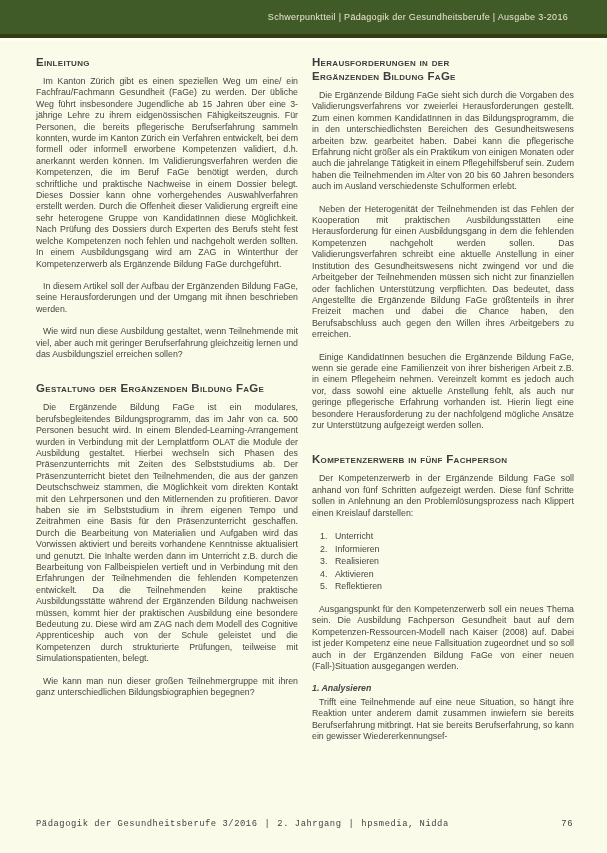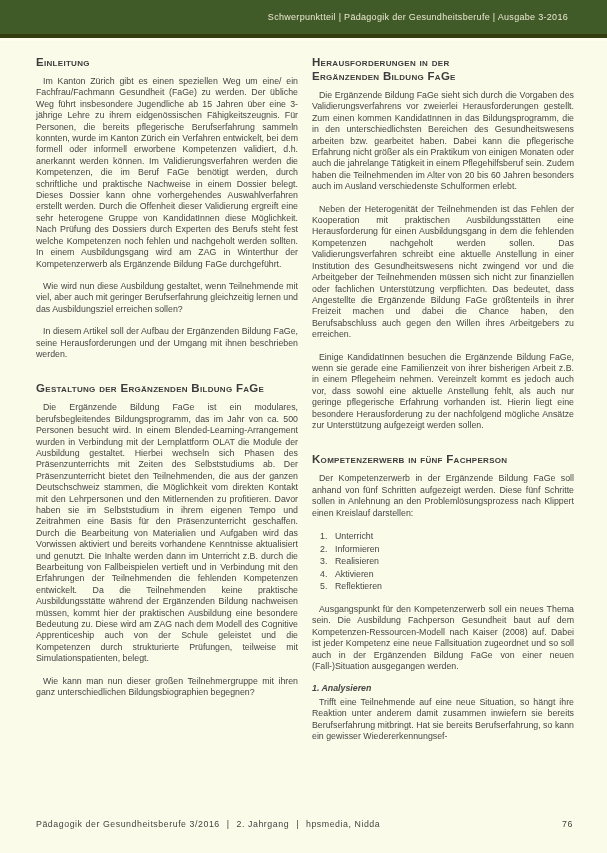--- a/index.html
+++ b/index.html
@@ -95,40 +95,41 @@
   .footer {
     position: absolute;
     left: 36px;
     right: 34px;
     top: 819px;
     display: flex;
     align-items: baseline;
     font-size: 8.8px;
     letter-spacing: 0.55px;
     color: #434343;
+    font-family: Liberation Mono, monospace;
   }
   .footer .sep { margin: 0 7px; }
   .footer .spacer { flex: 1; }
 </style>
 </head>
 <body>
 
 <div class="page">
 
   <div class="banner">
     <span class="banner-text">Schwerpunktteil | Pädagogik der Gesundheitsberufe | Ausgabe 3-2016</span>
   </div>
   <div class="banner-stripe"></div>
   <div class="banner-underline"></div>
 
   <div class="col col-left">
     <h2 class="sc-heading">Einleitung</h2>
     <p class="body-p">Im Kanton Zürich gibt es einen speziellen Weg um eine/ ein Fachfrau/Fachmann Gesundheit (FaGe) zu werden. Der übliche Weg führt insbesondere Jugendliche ab 15 Jahren über eine 3-jährige Lehre zu ihrem eidgenössischen Fähigkeitszeugnis. Für Personen, die bereits pflegerische Berufserfahrung sammeln konnten, wurde im Kanton Zürich ein Verfahren entwickelt, bei dem formell oder informell erworbene Kompetenzen validiert, d.h. anerkannt werden können. Im Validierungsverfahren werden die Kompetenzen, die im Beruf FaGe benötigt werden, durch schriftliche und praktische Nachweise in einem Dossier belegt. Dieses Dossier kann ohne vorhergehendes Auswahlverfahren erstellt werden. Durch die Offenheit dieser Validierung ergreift eine sehr heterogene Gruppe von KandidatInnen diese Möglichkeit. Nach Prüfung des Dossiers durch Experten des Berufs steht fest welche Kompetenzen noch fehlen und nachgeholt werden sollten. In einem Ausbildungsgang wird am ZAG in Winterthur der Kompetenzerwerb als Ergänzende Bildung FaGe durchgeführt.</p>
+    <p class="body-p">In diesem Artikel soll der Aufbau der Ergänzenden Bildung FaGe, seine Herausforderungen und der Umgang mit ihnen beschrieben werden.</p>
     <p class="body-p">Wie wird nun diese Ausbildung gestaltet, wenn Teilnehmende mit viel, aber auch mit geringer Berufserfahrung gleichzeitig lernen und das Ausbildungsziel erreichen sollen?</p>
-    <p class="body-p">In diesem Artikel soll der Aufbau der Ergänzenden Bildung FaGe, seine Herausforderungen und der Umgang mit ihnen beschrieben werden.</p>
     <h2 class="sc-heading later">Gestaltung der Ergänzenden Bildung FaGe</h2>
     <p class="body-p">Die Ergänzende Bildung FaGe ist ein modulares, berufsbegleitendes Bildungsprogramm, das im Jahr von ca. 500 Personen besucht wird. In einem Blended-Learning-Arrangement wurden in Verbindung mit der Lernplattform OLAT die Module der Ausbildung gestaltet. Hierbei wechseln sich Phasen des Präsenzunterrichts mit Zeiten des Selbststudiums ab. Der Präsenzunterricht bietet den Teilnehmenden, die aus der ganzen Deutschschweiz stammen, die Möglichkeit vom direkten Kontakt mit den Lehrpersonen und den Mitlernenden zu profitieren. Davor haben sie im Selbststudium in ihrem eigenen Tempo und Zeitrahmen eine Basis für den Präsenzunterricht geschaffen. Durch die Bearbeitung von Materialien und Aufgaben wird das Vorwissen aktiviert und bereits vorhandene Kenntnisse aktualisiert und genutzt. Die Inhalte werden dann im Unterricht z.B. durch die Bearbeitung von Fallbeispielen vertieft und in Verbindung mit den Erfahrungen der Teilnehmenden die fehlenden Kompetenzen entwickelt. Da die Teilnehmenden keine praktische Ausbildungsstätte während der Ergänzenden Bildung nachweisen müssen, kommt hier der praktischen Ausbildung eine besondere Bedeutung zu. Diese wird am ZAG nach dem Modell des Cognitive Apprenticeship auch von der Schule geleistet und die Kompetenzen durch strukturierte Prüfungen, teilweise mit Simulationspatienten, belegt.</p>
     <p class="body-p">Wie kann man nun dieser großen Teilnehmergruppe mit ihren ganz unterschiedlichen Bildungsbiographien begegnen?</p>
   </div>
 
   <div class="col col-right">
     <h2 class="sc-heading">Herausforderungen in der
 Ergänzenden Bildung FaGe</h2>
     <p class="body-p">Die Ergänzende Bildung FaGe sieht sich durch die Vorgaben des Validierungsverfahrens vor zweierlei Herausforderungen gestellt. Zum einen kommen KandidatInnen in das Bildungsprogramm, die in den unterschiedlichsten Bereichen des Gesundheitswesens arbeiten bzw. gearbeitet haben. Dabei kann die pflegerische Erfahrung nicht größer als ein Praktikum von einigen Monaten oder auch die jahrelange Tätigkeit in einem Pflegehilfsberuf sein. Zudem haben die Teilnehmenden im Alter von 20 bis 60 Jahren besonders auch im Ausland verschiedenste Schulformen erlebt.</p>
     <p class="body-p">Neben der Heterogenität der Teilnehmenden ist das Fehlen der Kooperation mit praktischen Ausbildungsstätten eine Herausforderung für einen Ausbildungsgang in dem die fehlenden Kompetenzen nachgeholt werden sollen. Das Validierungsverfahren schreibt eine aktuelle Anstellung in einer Institution des Gesundheitswesens nicht zwingend vor und die Arbeitgeber der Teilnehmenden müssen sich nicht zur finanziellen oder fachlichen Unterstützung verpflichten. Das bedeutet, dass Angestellte die Ergänzende Bildung FaGe größtenteils in ihrer Freizeit machen und dabei die Chance haben, den Berufsabschluss auch gegen den Willen ihres Arbeitgebers zu erreichen.</p>

